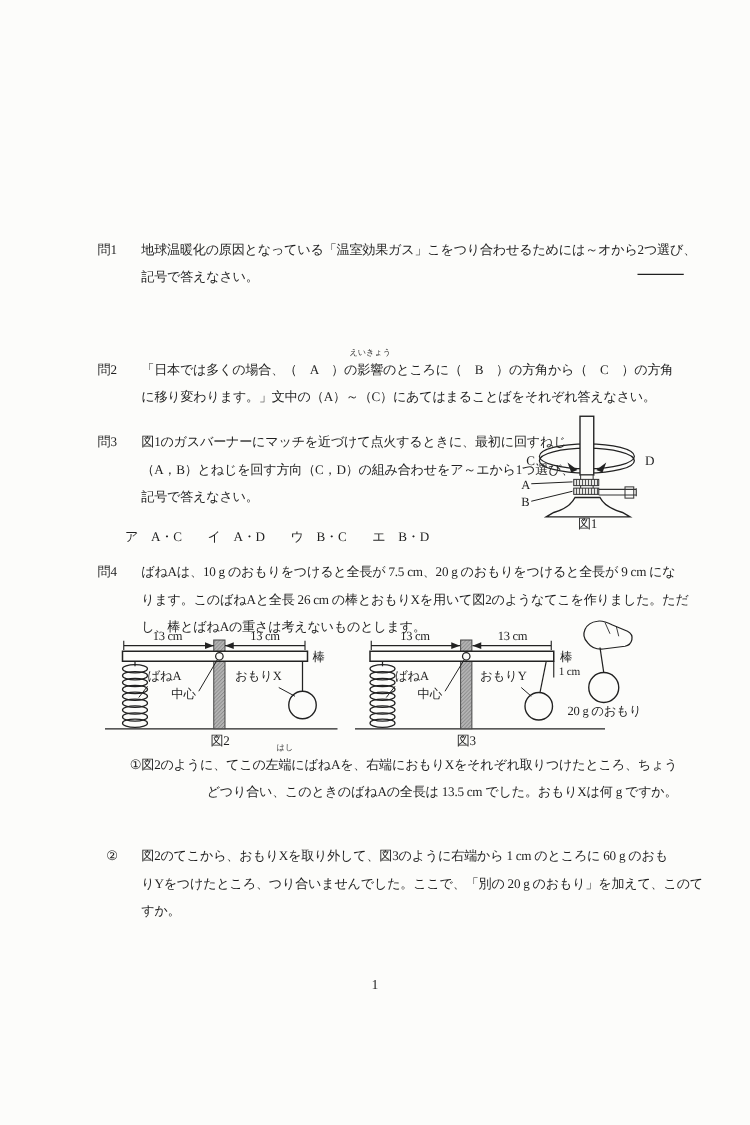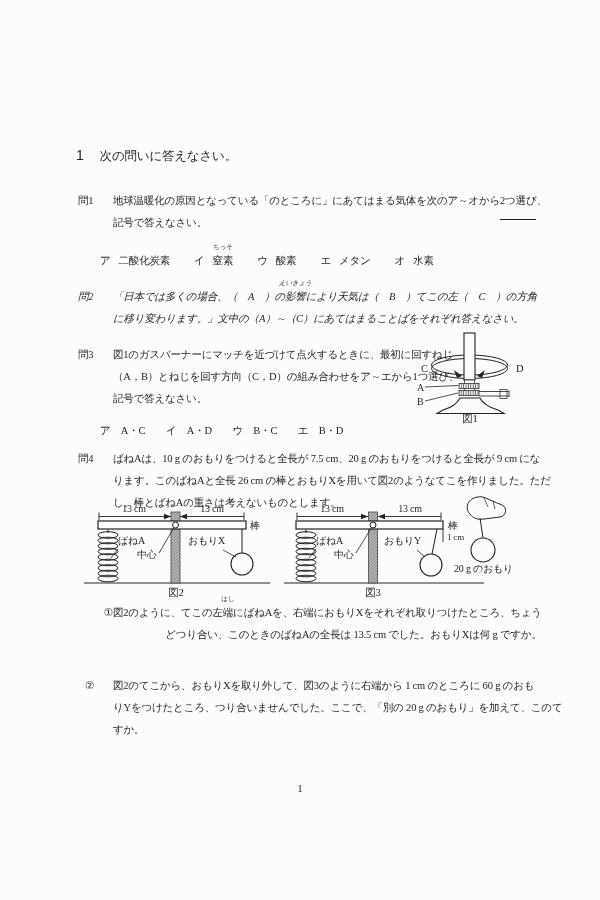--- a/index.html
+++ b/index.html
@@ -21,38 +21,32 @@
   .figure{position:absolute;}
   svg text{font-family:"Liberation Serif","DejaVu Serif",serif;fill:#1f1f1f;letter-spacing:-0.2px;}
   .t9{font-size:9px;}  .t10{font-size:10px;}  .t105{font-size:10.5px;}
   .pagenum{position:absolute;left:0;top:782px;width:600px;text-align:center;font-size:11px;}
 </style>
 </head>
 <body>
 
 <div class="page">
 
-  <div class="block sec" style="left:76px;top:144px;">
-    <span class="secnum">1</span><span>次の問いに答えなさい。</span>
-  </div>
 
   <div class="block" style="left:78px;top:190px;">
     <div class="line">
-      <span class="qlabel">問1</span><span>地球温暖化の原因となっている「のところに」にあてはまる気体を次のア～オから</span><span class="ul">2つ選び</span><span>、</span>
+      <span class="qlabel">問1</span><span>地球温暖化の原因となっている「温室効果ガス」こをつり合わせるためには～オから</span><span class="ul">2つ選び</span><span>、</span>
     </div>
     <div class="cont">記号で答えなさい。</div>
   </div>
 
-  <div class="block" style="left:100px;top:250px;">
-    <span class="optkey">ア</span><span class="optval">二酸化炭素</span><span class="optkey">イ</span><span class="optval"><span class="rb"><span class="rt">ちっそ</span><span>窒素</span></span></span><span class="optkey">ウ</span><span class="optval">酸素</span><span class="optkey">エ</span><span class="optval">メタン</span><span class="optkey">オ</span><span class="optval">水素</span>
-  </div>
-
-  <div class="block" style="left:78px;top:286px;font-style:italic;">
-    <div class="line">
-      <span class="qlabel">問2</span><span>「日本では多くの場合、（　A　）の</span><span class="rb"><span class="rt">えいきょう</span><span>影響</span></span><span>により天気は（　B　）てこの左（　C　）の方角</span>
+
+  <div class="block" style="left:78px;top:286px;">
+    <div class="line">
+      <span class="qlabel">問2</span><span>「日本では多くの場合、（　A　）の</span><span class="rb"><span class="rt">えいきょう</span><span>影響</span></span><span>のところに（　B　）の方角から（　C　）の方角</span>
     </div>
     <div class="cont">に移り変わります。」文中の（A）～（C）にあてはまることばをそれぞれ答えなさい。</div>
   </div>
 
   <div class="block" style="left:78px;top:344px;">
     <div class="line">
       <span class="qlabel">問3</span><span>図1のガスバーナーにマッチを近づけて点火するときに、最初に回すねじ</span>
     </div>
     <div class="cont">（A，B）とねじを回す方向（C，D）の組み合わせをア～エから1つ選び、</div>
     <div class="cont">記号で答えなさい。</div>

